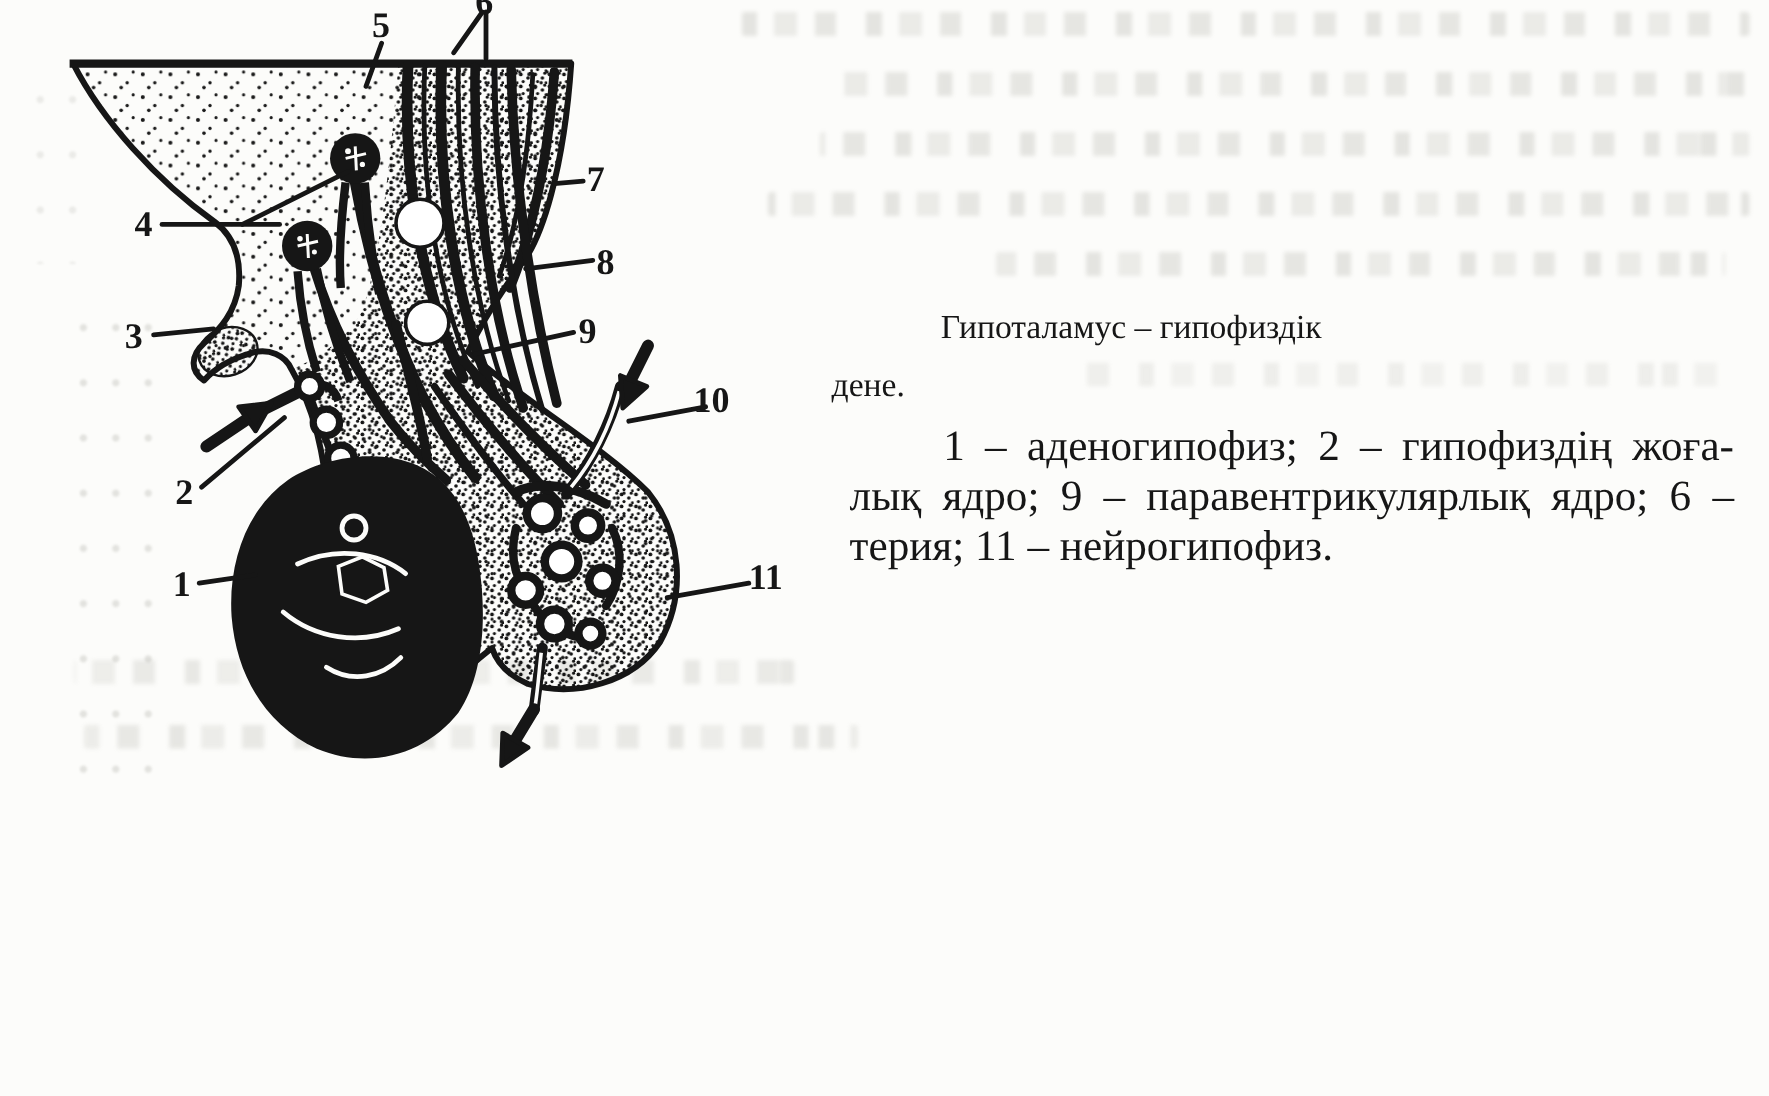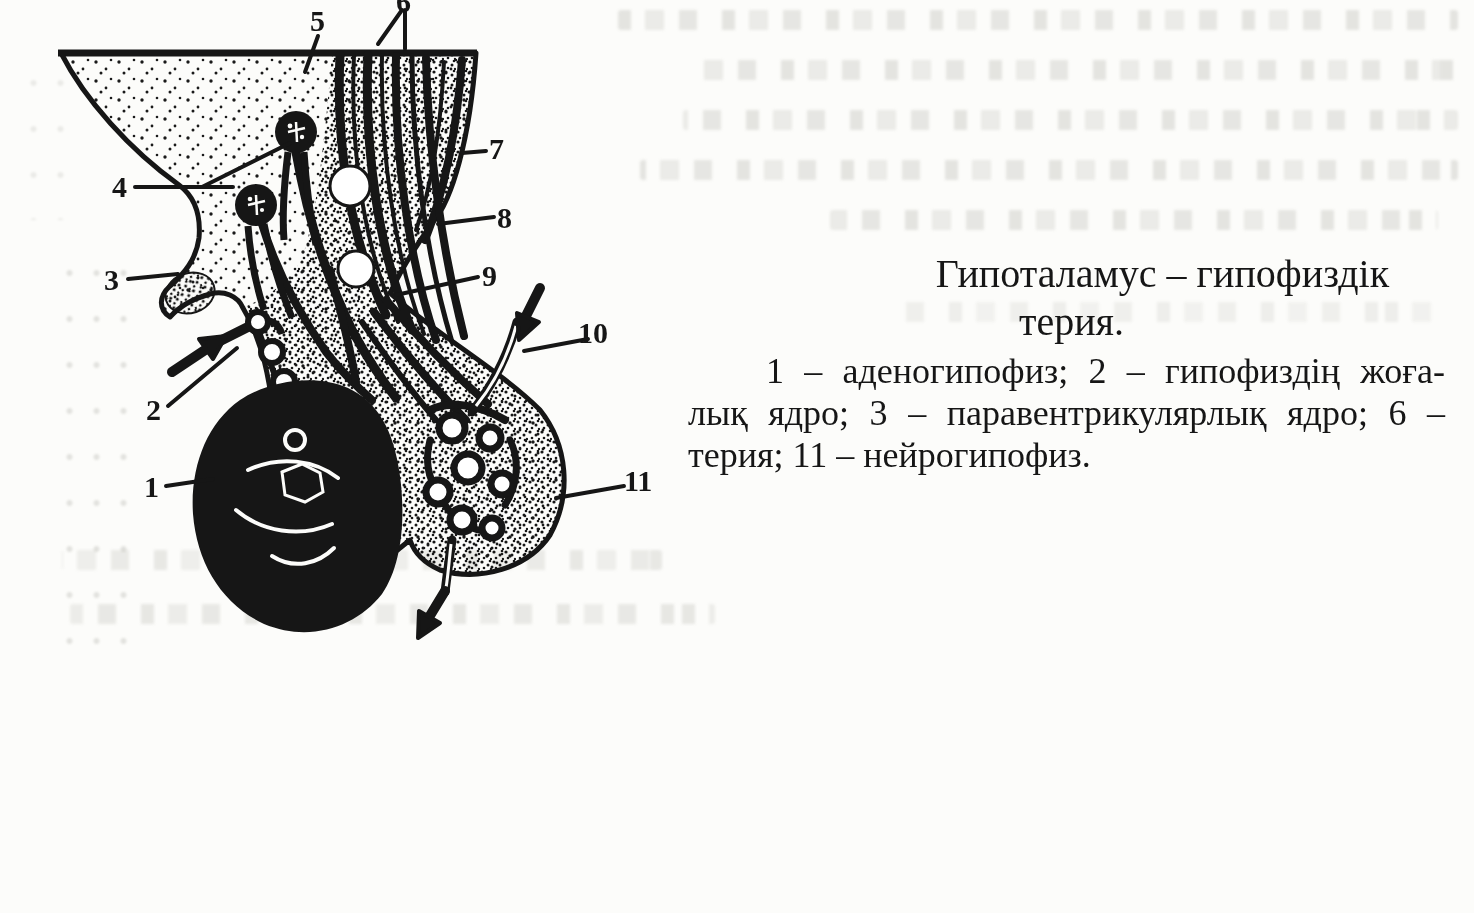--- a/index.html
+++ b/index.html
@@ -14,25 +14,25 @@
       rgba(150,150,140,.5) 61px 79px, rgba(0,0,0,0) 79px 104px);}
   .speckle{position:absolute;opacity:.45;filter:blur(1px);
     background-image:radial-gradient(circle,rgba(140,140,130,.5) 2.5px,rgba(0,0,0,0) 3.5px);
     background-size:27px 46px;}
   
   .fig{position:absolute;left:40px;top:0;width:640px;height:660px;}
   .fig text{font-family:"Liberation Serif","DejaVu Serif",serif;font-weight:bold;
             font-size:30px;fill:#161616;}
   
   .caption{position:absolute;left:688px;top:250px;width:757px;color:#161616;}
-  .cap-title{font-size:40px;line-height:48px;text-align:center;margin-bottom:4px;}
+  .cap-title{font-size:28px;line-height:48px;margin-bottom:4px;}
   .cap-title .t1{display:block;transform:translateX(96px);}
   .cap-title .t2{display:block;transform:translateX(5px);}
   .cap-body{font-size:36px;line-height:42px;}
-  .jline{text-align:justify;text-align-last:justify;white-space:nowrap;}
+  .jline{text-align:justify;text-align-last:justify;white-space:nowrap;margin-left:20px;}
   .jline.first{padding-left:78px;}
   .jline.last{text-align:right;text-align-last:left;}
 </style>
 </head>
 <body>
 
 <div class="page">
 
   <div class="smudge" style="left:618px;top:10px;width:840px;"></div>
   <div class="smudge" style="left:695px;top:60px;width:763px;background-position-x:-18px;"></div>
@@ -201,22 +201,22 @@
     <text x="489" y="159">7</text>
     <text x="497" y="228">8</text>
     <text x="482" y="286">9</text>
     <text x="578" y="343">10</text>
     <text x="624" y="491">11</text>
   </svg>
 
   <div class="caption">
     <div class="cap-title">
       <span class="t1">Гипоталамус – гипофиздік</span>
-      <span class="t2">терия.</span>
+      <span class="t2">дене.</span>
     </div>
     <div class="cap-body">
       <div class="jline first">1 – аденогипофиз; 2 – гипофиздің жоға-</div>
-      <div class="jline">лық ядро; 3 – паравентрикулярлық ядро; 6 –</div>
+      <div class="jline">лық ядро; 9 – паравентрикулярлық ядро; 6 –</div>
       <div class="jline last">терия; 11 – нейрогипофиз.</div>
     </div>
   </div>
 
 </div>
 
 </body></html>

